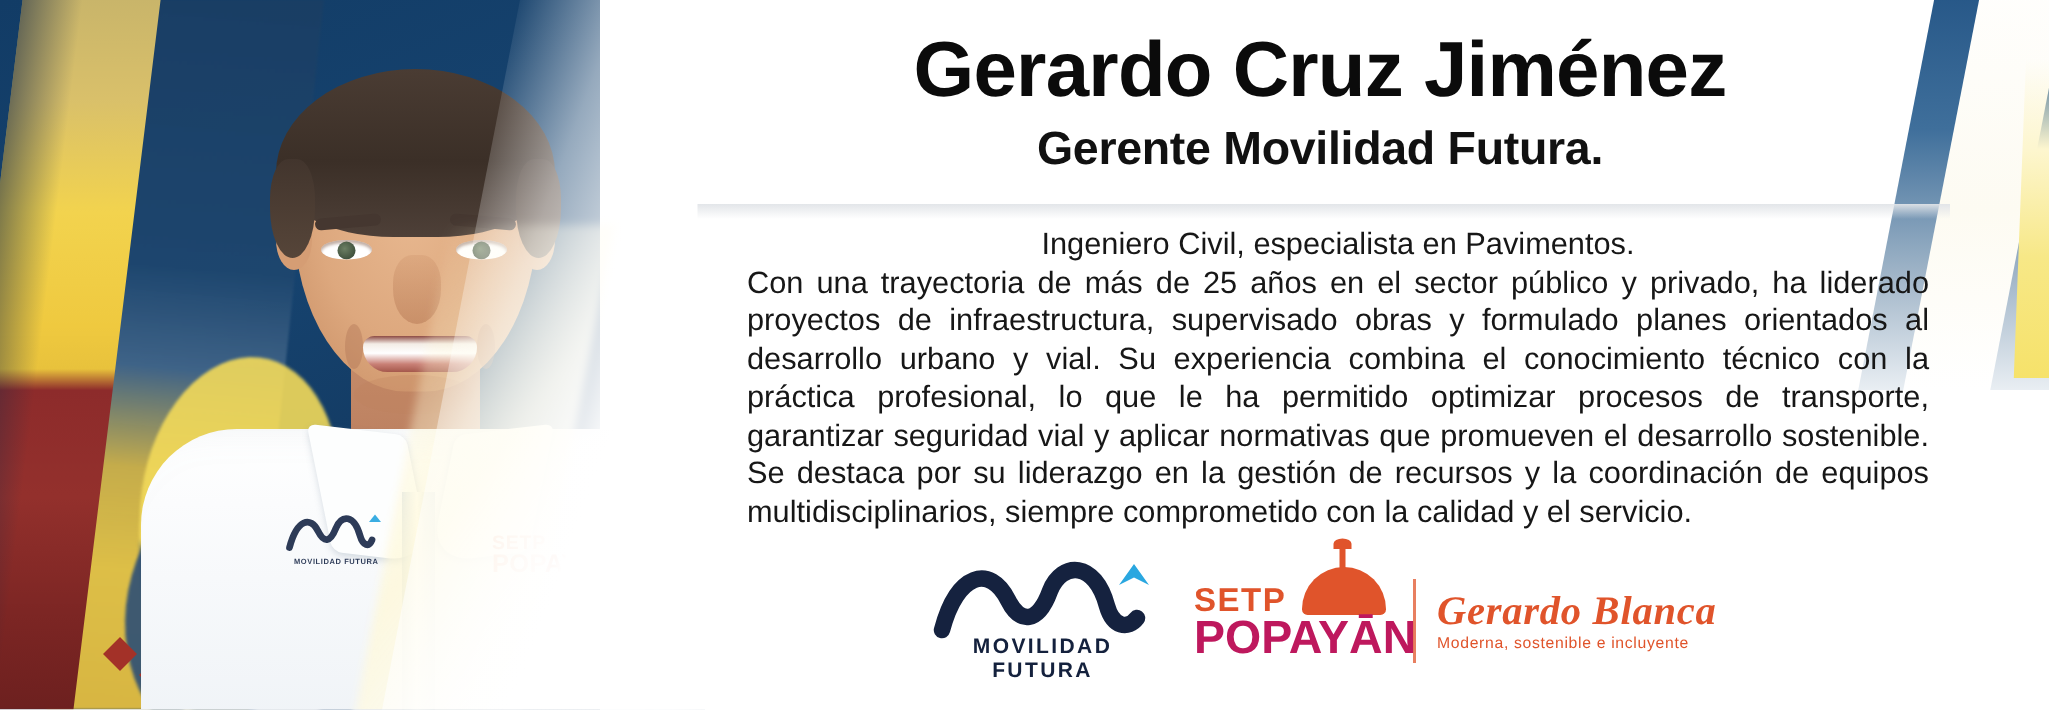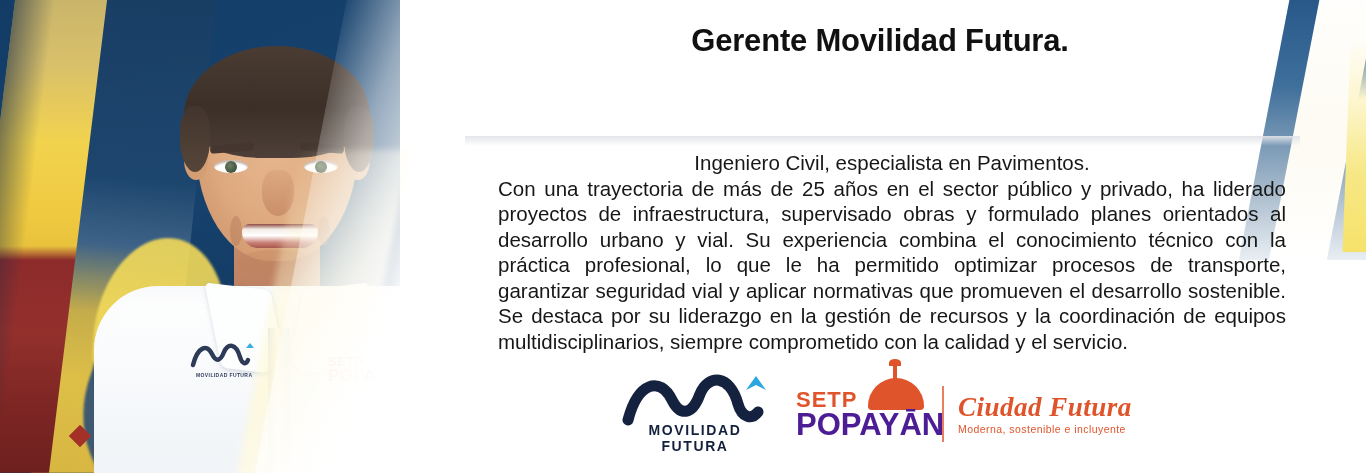--- a/index.html
+++ b/index.html
@@ -266,21 +266,21 @@
   .logo-setp{display:flex;align-items:center;gap:14px;}
   .setp-mark{position:relative;width:132px;}
   .setp-dome{
     position:absolute;right:4px;top:-12px;width:56px;height:32px;
     background:#e0542b;border-radius:30px 30px 4px 4px;
   }
   .setp-dome:before{content:"";position:absolute;left:25px;top:-14px;width:4px;height:16px;background:#e0542b;}
   .setp-dome:after{content:"";position:absolute;left:21px;top:-19px;width:12px;height:7px;
     background:#e0542b;border-radius:50% 50% 0 0;}
   .setp-t1{font:700 22px/20px "Liberation Sans",sans-serif;color:#e0542b;letter-spacing:1px;position:relative;}
-  .setp-t2{font:700 31px/29px "Liberation Sans",sans-serif;color:#4c1d95;letter-spacing:0px;position:relative;}
+  .setp-t2{font:700 31px/29px "Liberation Sans",sans-serif;color:#be185d;letter-spacing:0px;position:relative;}
   .setp-rule{width:2px;height:56px;background:#e0542b;opacity:.75;}
   .cb-main{
     font:italic 700 27px/28px "Liberation Serif",serif;color:#e0542b;letter-spacing:.5px;
   }
   .cb-sub{
     font:400 10.5px/12px "Liberation Sans",sans-serif;color:#e0542b;letter-spacing:.45px;margin-top:2px;
   }
 </style>
 </head>
 <body>
@@ -345,20 +345,21 @@
 
     <div class="pale-wedge"></div>
     <div class="white-wedge"></div>
   </div>
 
   <div class="ribbon-blue"></div>
   <div class="ribbon-white"></div>
   <div class="ribbon-yellow"></div>
 
   <div class="title-block">
+    <h1 class="name">Gerardo Cruz Jiménez</h1>
     <h2 class="role">Gerente Movilidad Futura.</h2>
   </div>
   <div class="divider"></div>
 
   <div class="bio">
     <p class="lead">Ingeniero Civil, especialista en Pavimentos.</p>
     <p>Con una trayectoria de más de 25 años en el sector público y privado, ha liderado proyectos de infraestructura, supervisado obras y formulado planes orientados al desarrollo urbano y vial. Su experiencia combina el conocimiento técnico con la práctica profesional, lo que le ha permitido optimizar procesos de transporte, garantizar seguridad vial y aplicar normativas que promueven el desarrollo sostenible. Se destaca por su liderazgo en la gestión de recursos y la coordinación de equipos multidisciplinarios, siempre comprometido con la calidad y el servicio.</p>
   </div>
 
   <div class="logos">
@@ -373,19 +374,19 @@
     </div>
 
     <div class="logo-setp">
       <div class="setp-mark">
         <span class="setp-dome"></span>
         <div class="setp-t1">SETP</div>
         <div class="setp-t2">POPAYĀN</div>
       </div>
       <div class="setp-rule"></div>
       <div>
-        <div class="cb-main">Ciudad Futura</div>
+        <div class="cb-main">Gerardo Blanca</div>
         <div class="cb-sub">Moderna, sostenible e incluyente</div>
       </div>
     </div>
 
   </div>
 </div>
 
 </body></html>

